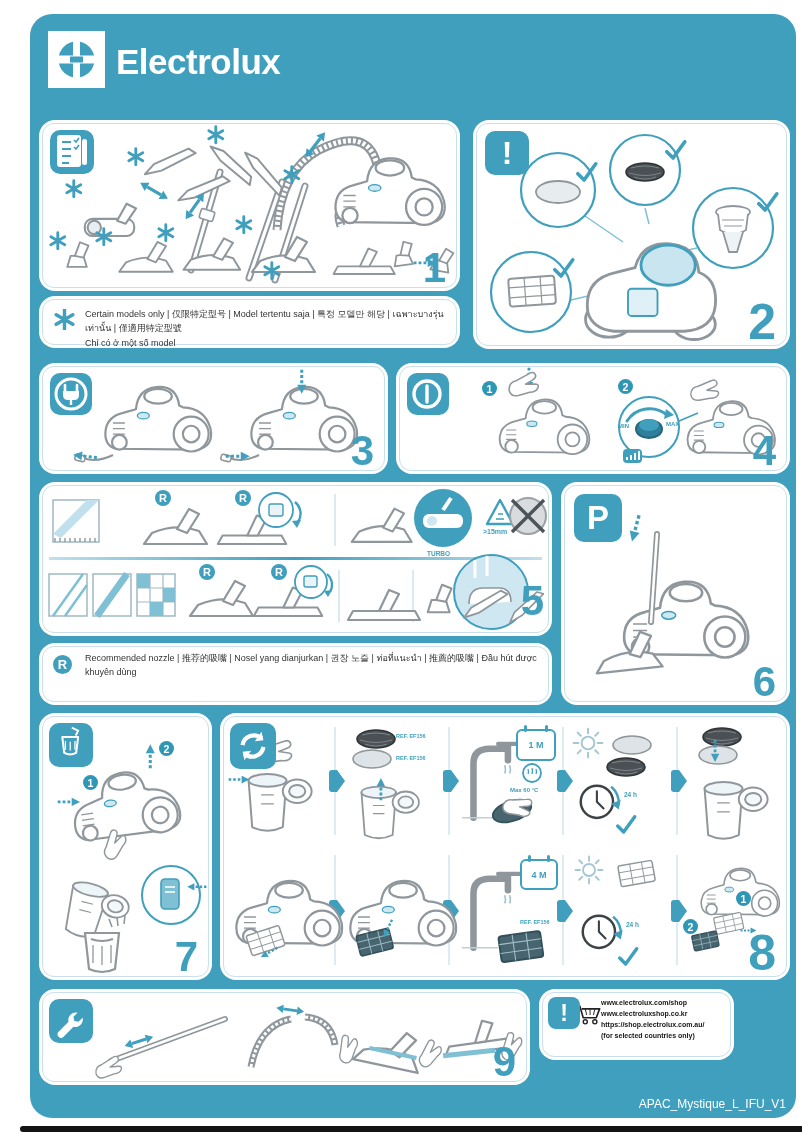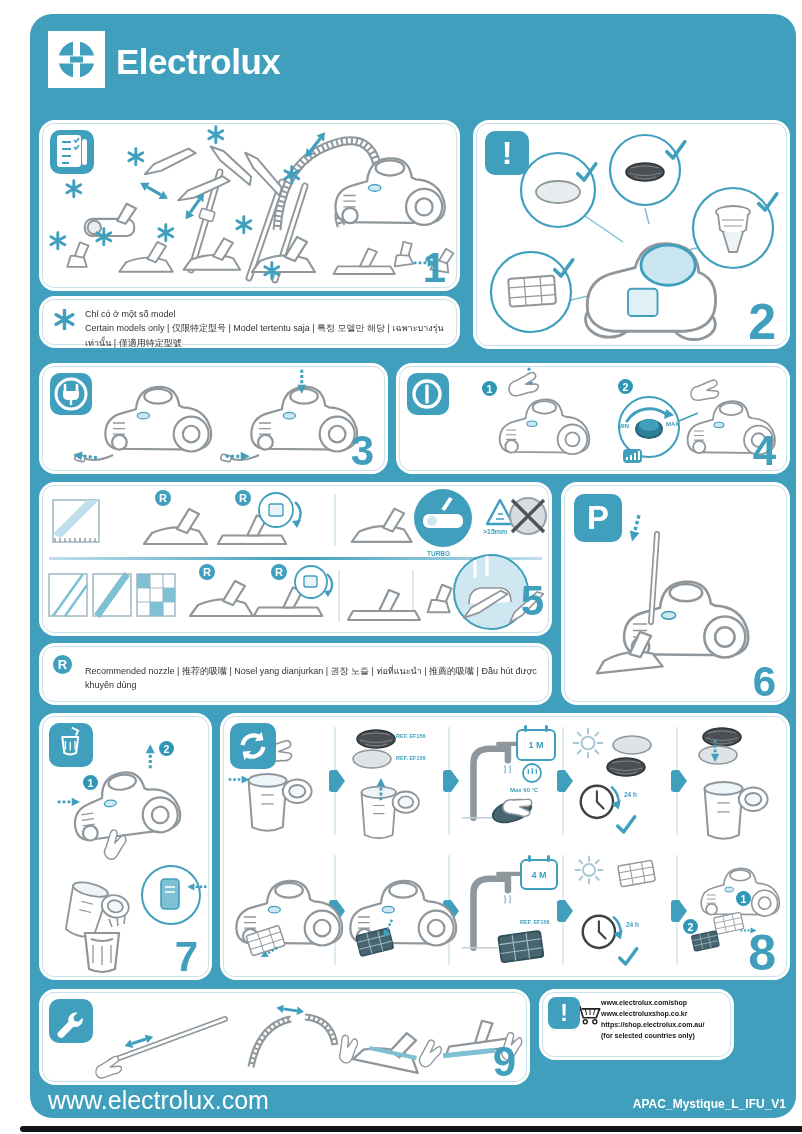--- a/index.html
+++ b/index.html
@@ -17,21 +17,21 @@
   .art{position:absolute;left:0;top:0;z-index:1;}
   .t{position:absolute;color:#3f9fbd;font-weight:700;z-index:2;white-space:nowrap;}
   .stepnum{position:absolute;width:15px;height:15px;border-radius:50%;background:#2f96b6;color:#fff;
            font-size:10.5px;font-weight:700;display:flex;align-items:center;justify-content:center;z-index:3;}
   .rbadge{position:absolute;width:16px;height:16px;border-radius:50%;background:#3f9fbd;color:#fff;
           font-size:11px;font-weight:700;display:flex;align-items:center;justify-content:center;z-index:3;}
   .notetxt{position:absolute;left:46px;top:11px;right:10px;font-size:9px;color:#333;line-height:1.6;z-index:2;}
   .header-brand{position:absolute;left:104px;top:42px;color:#fff;font-size:35px;font-weight:700;letter-spacing:-.5px;}
   .header-model{position:absolute;right:27px;top:26px;color:#fff;font-size:42px;font-weight:700;letter-spacing:1px;}
   .footer-url{position:absolute;left:36px;top:1086px;color:#fff;font-size:25px;font-weight:500;}
-  .footer-ref{position:absolute;right:28px;top:1097px;color:#fff;font-size:12px;font-weight:700;}
+  .footer-ref{position:absolute;right:28px;top:1097px;color:#fff;font-size:12px;font-weight:400;}
   .shoptxt{position:absolute;left:62px;top:9px;font-size:7px;font-weight:700;color:#161616;line-height:1.55;z-index:2;}
   .cal{position:absolute;border:2.5px solid #3f9fbd;border-radius:6px;background:#fff;color:#3f9fbd;
        font-size:9px;font-weight:700;display:flex;align-items:center;justify-content:center;z-index:2;}
   .cal::before,.cal::after{content:"";position:absolute;top:-6px;width:3px;height:7px;background:#3f9fbd;border-radius:2px;}
   .cal::before{left:6px;} .cal::after{right:6px;}
 </style>
 </head>
 <body>
 
 <svg width="0" height="0" style="position:absolute" aria-hidden="true">
@@ -276,22 +276,22 @@
       </g>
     </svg>
     <div class="num">1</div>
   </section>
 
   <section class="panel" style="left:27px;top:296px;width:421px;height:52px">
     <svg style="position:absolute;left:15px;top:13px;z-index:2" width="21" height="21" viewBox="0 0 22 22">
         <use href="#g-ast"></use>
       </svg>
     <div class="notetxt">
+      <div>Certain models only | 仅限特定型号 | Model tertentu saja | 특정 모델만 해당 | เฉพาะบางรุ่นเท่านั้น | 僅適用特定型號</div>
       <div>Chỉ có ở một số model</div>
-      <div>Certain models only | 仅限特定型号 | Model tertentu saja | 특정 모델만 해당 | เฉพาะบางรุ่นเท่านั้น | 僅適用特定型號</div>
     </div>
   </section>
 
   <section class="panel" style="left:461px;top:120px;width:317px;height:229px">
     <div class="icon-sq" style="left:12px;top:11px;width:44px;height:44px;font-size:32px">
       <span>!</span>
       </div>
     <svg class="art" width="317" height="229">
       <g stroke="#7fc0d4" stroke-width="1.5">
           <path d="M112,96 L150,122 M172,88 L176,104 M224,128 L206,132 M98,180 L132,172"></path>
@@ -454,21 +454,21 @@
     <div class="rbadge" style="left:196px;top:8px">R</div>
     <div class="rbadge" style="left:160px;top:82px">R</div>
     <div class="rbadge" style="left:232px;top:82px">R</div>
     <div class="t" style="left:388px;top:68px;font-size:6.5px">TURBO</div>
     <div class="t" style="left:444px;top:46px;font-size:7px">&gt;15mm</div>
     <div class="num" style="bottom:14px;right:8px">5</div>
   </section>
 
   <section class="panel" style="left:27px;top:643px;width:513px;height:62px">
     <div class="rbadge" style="left:14px;top:12px;width:19px;height:19px;font-size:13px">R</div>
-    <div class="notetxt" style="top:21px">
+    <div class="notetxt" style="top:8px">
       <div>Recommended nozzle | 推荐的吸嘴 | Nosel yang dianjurkan | 권장 노즐 | ท่อที่แนะนำ | 推薦的吸嘴 | Đầu hút được khuyên dùng</div>
     </div>
   </section>
 
   <section class="panel" style="left:549px;top:482px;width:229px;height:223px">
     <div class="icon-sq" style="left:13px;top:12px;width:48px;height:48px;font-size:33px">
       <span>P</span>
       </div>
     <svg class="art" width="229" height="223">
       <use href="#g-vac" transform="translate(58,88) scale(1.08)"></use>
@@ -638,16 +638,15 @@
         <use href="#g-cart"></use>
       </svg>
     <div class="shoptxt">
       <div>www.electrolux.com/shop</div>
       <div>www.electroluxshop.co.kr</div>
       <div>https://shop.electrolux.com.au/</div>
       <div>(for selected countries only)</div>
     </div>
   </section>
 
-  <div class="footer-url">www.electrolux.com</div>
   <div class="footer-ref">APAC_Mystique_L_IFU_V1</div>
   <div class="blackbar"></div>
 </div>
 
 </body></html>

